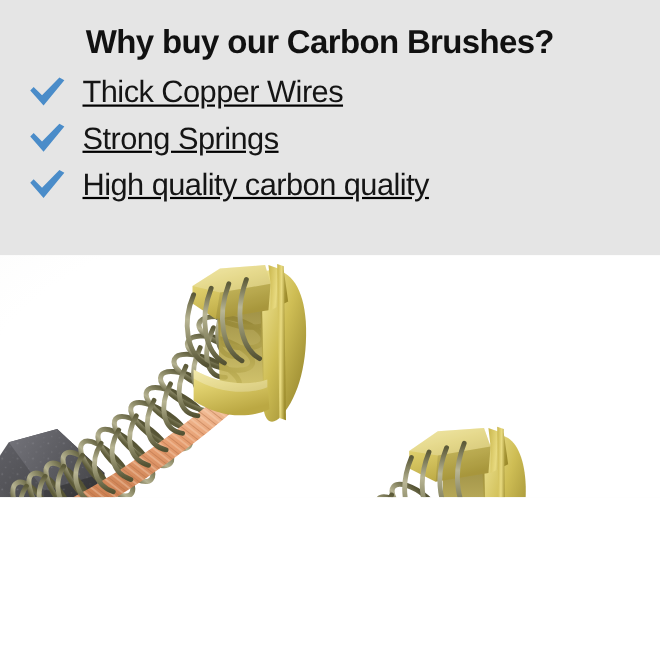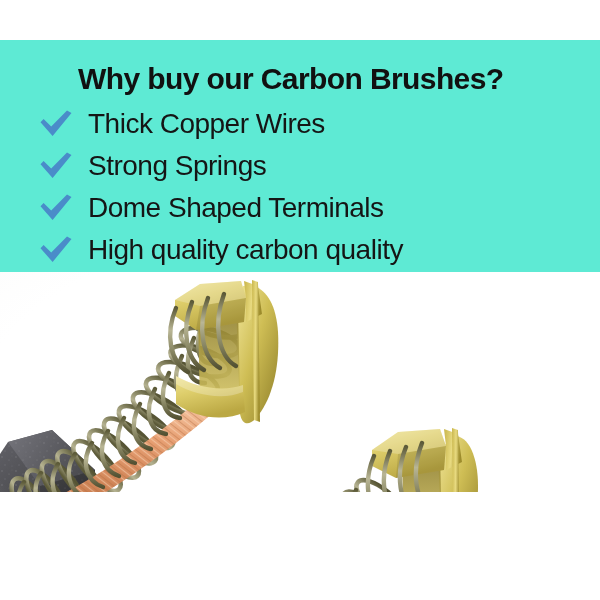--- a/index.html
+++ b/index.html
@@ -9,44 +9,44 @@
     padding: 0;
     background: #ffffff;
   }
   body {
     font-family: "Liberation Sans", sans-serif;
   }
   #stage {
     position: relative;
     width: 600px;
     height: 452px;
-    background: #5eead4;
+    background: #e5e5e5;
     overflow: hidden;
-    margin-top: 40px;
   }
 
   
   #headline {
     position: absolute;
     left: 78px;
     top: 22px;
     font-size: 30px;
     font-weight: bold;
     letter-spacing: -0.6px;
     color: #111111;
     white-space: nowrap;
   }
   #feature-list {
     position: absolute;
-    left: 39px;
+    left: 26px;
     top: 63px;
     width: 560px;
     margin: 0;
     padding: 0;
     list-style: none;
+    text-decoration: underline;
   }
   #feature-list li {
     position: relative;
     height: 42px;
     padding-left: 49px;
     display: flex;
     align-items: center;
   }
   .check-icon {
     position: absolute;
@@ -104,28 +104,20 @@
 
     <li>
       <span class="check-icon">
         <svg viewBox="0 0 34 30" width="34" height="30" aria-hidden="true">
           <path d="M1.5 13.2 L4.6 10.0 L12.2 17.6 L28.0 1.5 L32.5 4.0 L13.6 27.0 Z" fill="#4a8cc9"></path>
         </svg>
       </span>
       <span class="feature-text">Strong Springs</span>
     </li>
 
-    <li>
-      <span class="check-icon">
-        <svg viewBox="0 0 34 30" width="34" height="30" aria-hidden="true">
-          <path d="M1.5 13.2 L4.6 10.0 L12.2 17.6 L28.0 1.5 L32.5 4.0 L13.6 27.0 Z" fill="#4a8cc9"></path>
-        </svg>
-      </span>
-      <span class="feature-text">Dome Shaped Terminals</span>
-    </li>
 
     <li>
       <span class="check-icon">
         <svg viewBox="0 0 34 30" width="34" height="30" aria-hidden="true">
           <path d="M1.5 13.2 L4.6 10.0 L12.2 17.6 L28.0 1.5 L32.5 4.0 L13.6 27.0 Z" fill="#4a8cc9"></path>
         </svg>
       </span>
       <span class="feature-text">High quality carbon quality</span>
     </li>
 

